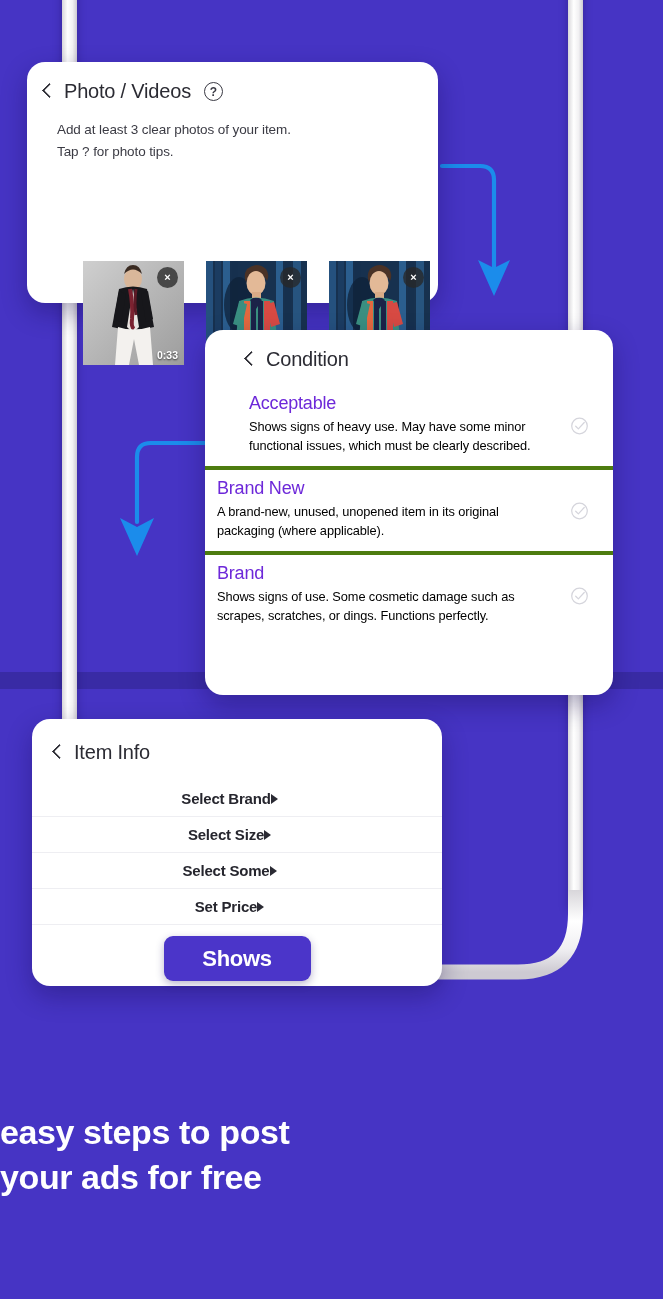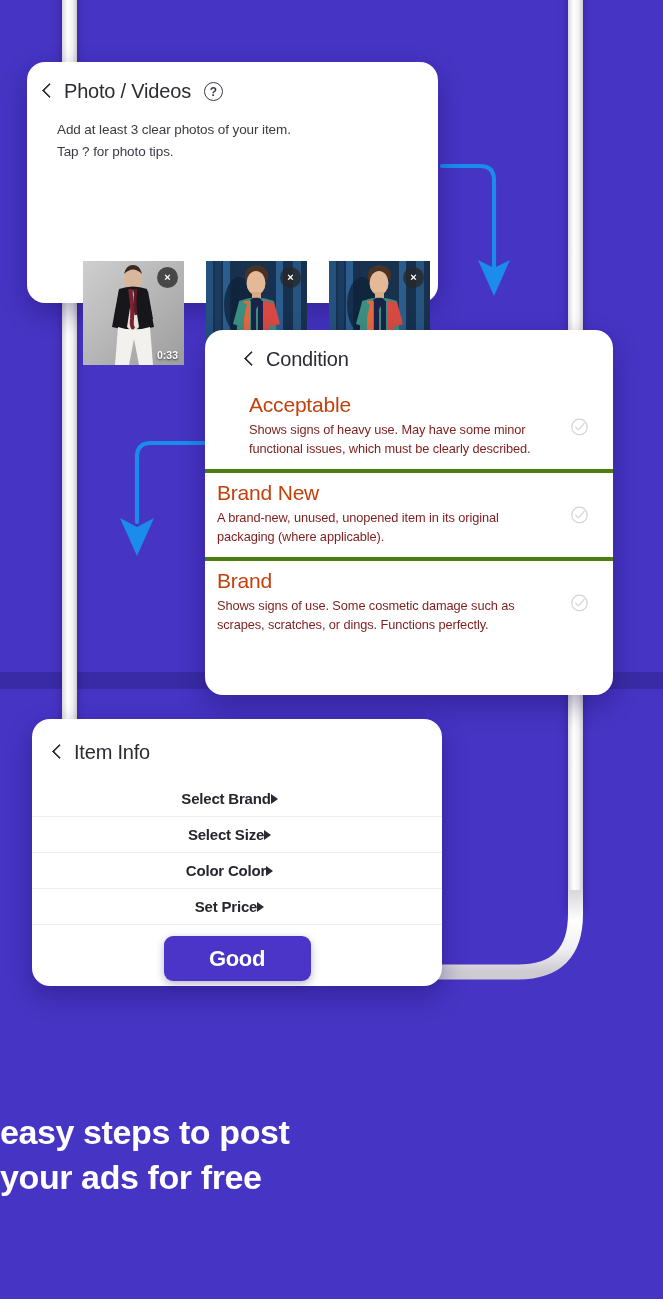--- a/index.html
+++ b/index.html
@@ -131,30 +131,30 @@
   #card-condition { left: 205px; top: 330px; width: 408px; height: 365px; }
   .cond-head { padding: 18px 0 0 38px; }
   .cond-list { margin-top: 14px; }
   .cond-item {
     position: relative;
     padding: 0 62px 0 44px;
   }
   .cond-item + .cond-item { border-top: 4px solid #4d7c0f; padding-left: 12px; }
   .cond-item-inner { padding: 8px 0 11px 0; }
   .cond-name {
-    font-size: 21px;
+    font-size: 18px;
     font-weight: 500;
-    color: #c2410c;
+    color: #6d28d9;
     letter-spacing: -.2px;
     margin-bottom: 4px;
   }
   .cond-desc {
     font-size: 12.8px;
     line-height: 1.45;
-    color: #7f1d1d;
+    color: #000000;
     letter-spacing: -.1px;
   }
   .cond-check {
     position: absolute;
     right: 24px; top: 50%;
     transform: translateY(-50%);
     width: 19px; height: 19px;
   }
 
   
@@ -413,31 +413,31 @@
     <div class="info-rows">
       <div class="info-row">
         <span class="info-label">Select Brand</span>
         <span class="caret-right"></span>
       </div>
       <div class="info-row">
         <span class="info-label">Select Size</span>
         <span class="caret-right"></span>
       </div>
       <div class="info-row">
-        <span class="info-label">Color Color</span>
+        <span class="info-label">Select Some</span>
         <span class="caret-right"></span>
       </div>
       <div class="info-row">
         <span class="info-label">Set Price</span>
         <span class="caret-right"></span>
       </div>
     </div>
 
     <div class="info-foot">
-      <button class="list-btn">Good</button>
+      <button class="list-btn">Shows</button>
     </div>
   </div>
 
   <div id="tagline">
     <div>easy steps to post</div>
     <div>your ads for free</div>
   </div>
 
 </div>
 

